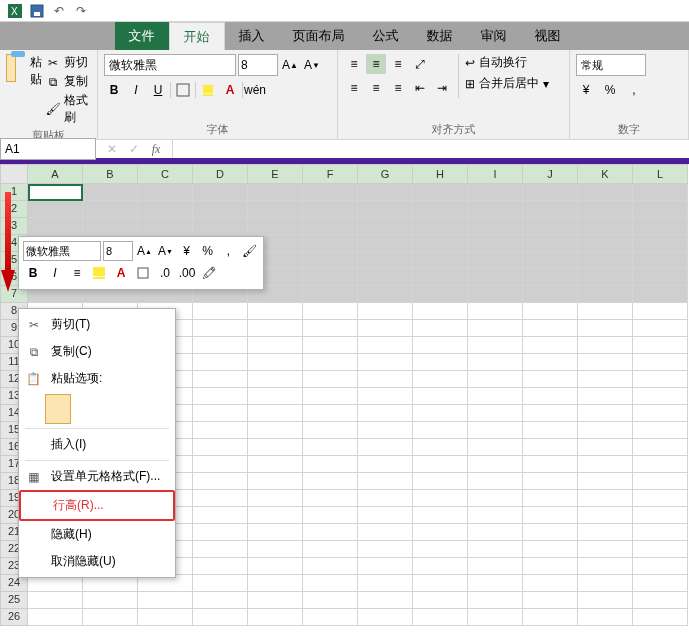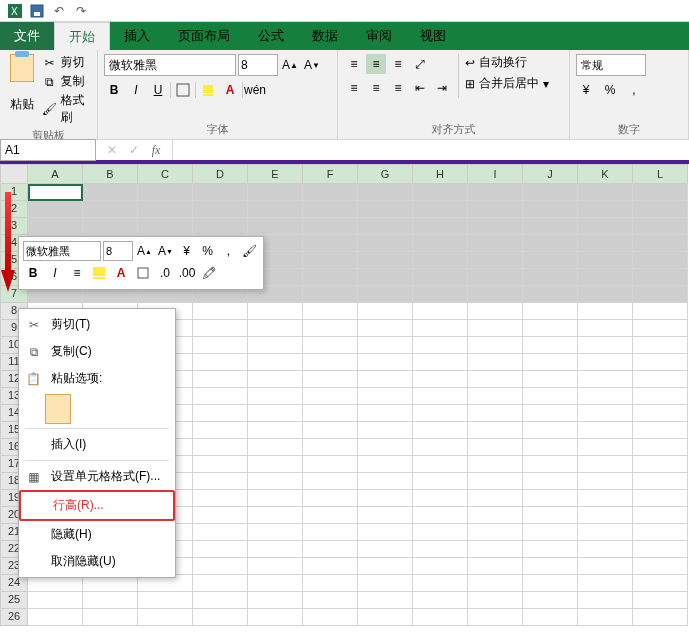--- a/index.html
+++ b/index.html
@@ -1,32 +1,32 @@
 <!DOCTYPE html>
 <html><head>
 <meta charset="utf-8">
 <style>
 * { box-sizing: border-box; margin: 0; padding: 0; font-family: "Microsoft YaHei", sans-serif; }
 body { background: #fff; font-size: 12px; width: 689px; height: 638px; overflow: hidden; position: relative; }
 
 .qat { height: 22px; background: #fff; border-bottom: 1px solid #d4d4d4; display: flex; align-items: center; padding: 0 8px; gap: 8px; }
 .qat-icon { width: 14px; height: 14px; display: flex; align-items: center; justify-content: center; color: #5a5a5a; }
 
-.tabs { height: 28px; background: #15803d; display: flex; align-items: stretch; }
+.tabs { height: 28px; background: #a3a3a3; display: flex; align-items: stretch; justify-content: center; }
 .tab { padding: 0 14px; display: flex; align-items: center; font-size: 13px; cursor: pointer; }
 .tab.file { background: #217346; color: #fff; }
 .tab.active { background: #f1f1f1; color: #217346; border-top: 1px solid #d4d4d4; border-left: 1px solid #d4d4d4; border-right: 1px solid #d4d4d4; }
 
 .ribbon { height: 90px; background: #f1f1f1; border-bottom: 1px solid #d4d4d4; display: flex; }
 .group { border-right: 1px solid #d4d4d4; padding: 4px 6px 2px 6px; display: flex; flex-direction: column; justify-content: space-between; }
 .group-label { text-align: center; font-size: 11px; color: #666; padding-top: 2px; }
 
 .clipboard-grp { width: 98px; }
 .clip-top { display: flex; gap: 4px; }
-.paste-big { width: 36px; display: flex; flex-direction: column; align-items: center; gap: 14px; }
+.paste-big { width: 36px; display: flex; flex-direction: row; gap: 14px; }
 .paste-big .icn { width: 24px; height: 28px; background: #fce4b3; border: 1px solid #d4a84b; position: relative; }
 .paste-big .icn::before { content: ""; position: absolute; top: -4px; left: 4px; width: 14px; height: 6px; background: #6bb5e8; border-radius: 2px; }
 .clip-side { display: flex; flex-direction: column; gap: 2px; font-size: 12px; }
 .clip-row { display: flex; align-items: center; gap: 4px; }
 .mini-icn { width: 14px; height: 14px; display: inline-flex; align-items: center; justify-content: center; }
 
 .font-grp { width: 240px; }
 .font-row1 { display: flex; gap: 2px; align-items: center; }
 .font-sel { width: 132px; height: 22px; border: 1px solid #ababab; background: #fff; font-size: 12px; padding: 0 4px; }
 .size-sel { width: 40px; height: 22px; border: 1px solid #ababab; background: #fff; padding: 0 2px; font-size: 12px; }
@@ -37,21 +37,21 @@
 .align-rows { display: flex; gap: 6px; }
 .align-col { display: flex; flex-direction: column; gap: 4px; }
 .align-row { display: flex; gap: 2px; }
 .merge-side { display: flex; flex-direction: column; gap: 4px; }
 .merge-btn { display: flex; align-items: center; gap: 4px; font-size: 12px; }
 
 .num-grp { flex: 1; }
 .num-sel { width: 70px; height: 22px; border: 1px solid #ababab; background: #fff; padding: 0 4px; font-size: 11px; }
 .num-row2 { display: flex; gap: 4px; margin-top: 4px; align-items: center; }
 
-.formula-bar { height: 24px; display: flex; align-items: center; border-bottom: 4px solid #4c1d95; }
+.formula-bar { height: 24px; display: flex; align-items: center; border-bottom: 6px solid #4c1d95; }
 .name-box { width: 96px; height: 22px; border: 1px solid #ababab; padding: 0 4px; font-size: 12px; }
 .fb-btns { display: flex; gap: 2px; padding: 0 6px; }
 .fx { font-style: italic; font-family: serif; color: #666; }
 
 .sheet { position: relative; }
 .col-headers { display: flex; height: 20px; }
 .corner { width: 28px; border: 1px solid #ccc; background: #e6e6e6; }
 .col-h { width: 55px; border: 1px solid #ccc; border-left: none; background: #e6e6e6; text-align: center; font-size: 11px; line-height: 18px; color: #333; }
 .col-h.sel { background: #d2e7d2; }
 .rows { }

